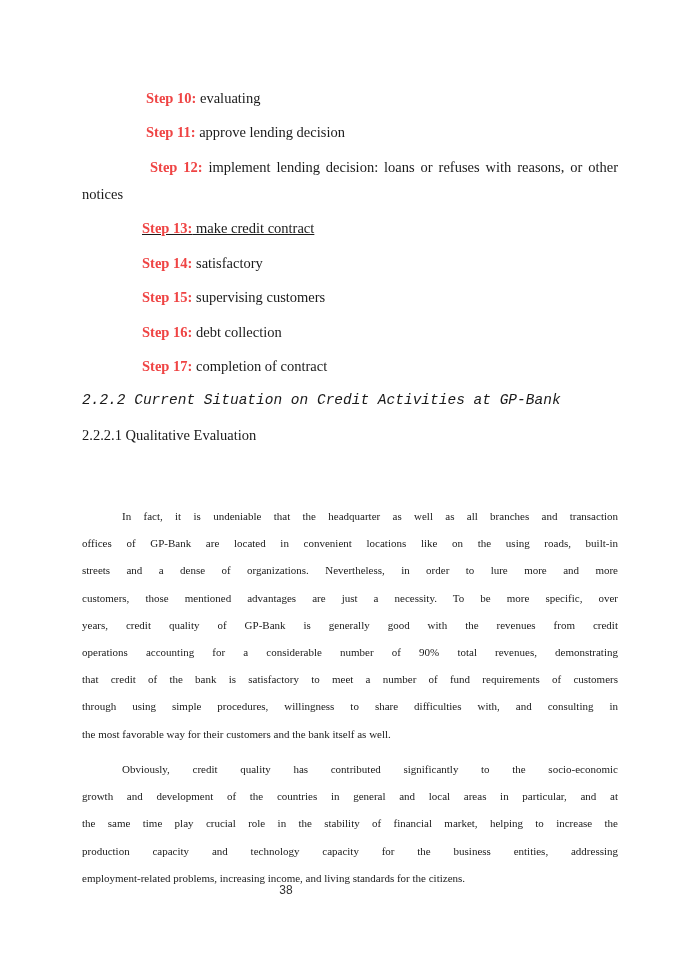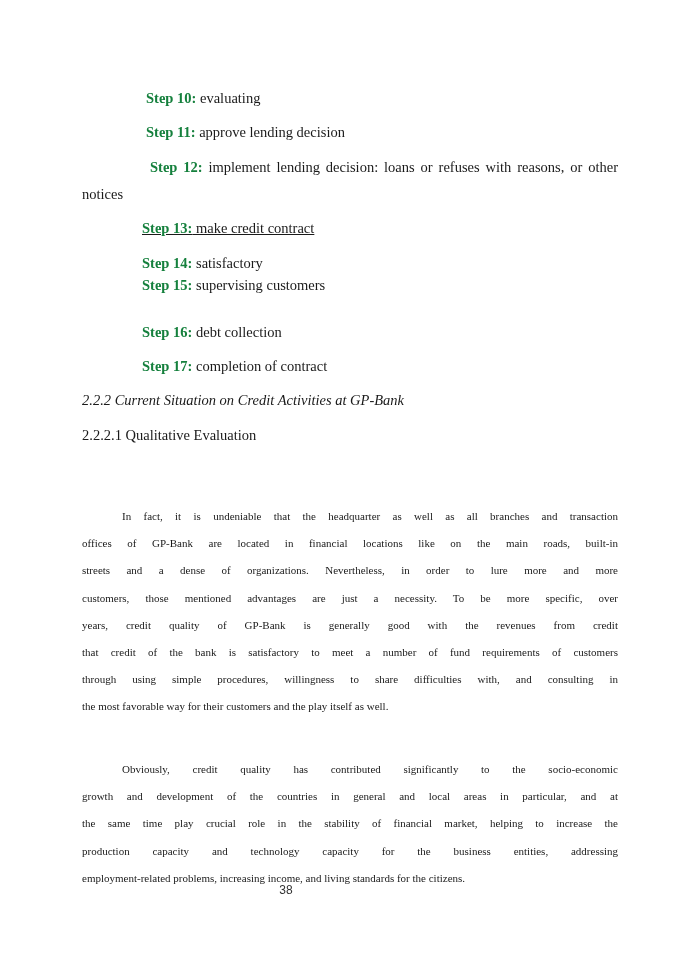--- a/index.html
+++ b/index.html
@@ -21,24 +21,25 @@
       width: 700px; height: 960px;
     }
     .line {
       position: absolute;
       font-size: 14.5px;
       line-height: 18px;
       white-space: nowrap;
     }
     .step b {
       font-weight: bold;
-      color: #15803d;
+      color: #ef4444;
     }
     .heading-italic {
       font-style: italic;
+      font-family: Liberation Mono, monospace;
     }
     .para {
       position: absolute;
       left: 82px;
       width: 536px;
       font-size: 11px;
       line-height: 27.2px;
       text-align: justify;
       text-indent: 40px;
       margin-top: 48px;
@@ -87,45 +88,46 @@
   <div class="line" style="left:82px; top:185px;">notices</div>
 
   <div class="line step" style="left:142px; top:219px;text-decoration:underline;">
     <b>Step 13:</b><span> make  credit contract</span>
   </div>
 
   <div class="line step" style="left:142px; top:254px;">
     <b>Step 14:</b><span> satisfactory</span>
   </div>
 
-  <div class="line step" style="left:142px; top:276px;">
+  <div class="line step" style="left:142px; top:288px;">
     <b>Step 15:</b><span> supervising  customers</span>
   </div>
 
   <div class="line step" style="left:142px; top:323px;">
     <b>Step 16:</b><span> debt collection</span>
   </div>
 
   <div class="line step" style="left:142px; top:357px;">
     <b>Step 17:</b><span> completion of contract</span>
   </div>
 
   <div class="line heading-italic" style="left:82px; top:391px;">2.2.2 Current Situation on Credit Activities at GP-Bank</div>
 
   <div class="line" style="left:82px; top:426px;">2.2.2.1 Qualitative  Evaluation</div>
 
   <div class="para" style="top:455px;">
     <span class="pline first">In fact, it is undeniable that the headquarter  as well as all branches and transaction</span>
-    <span class="pline">offices of GP-Bank are located in financial locations like on the main roads, built-in</span>
+    <span class="pline">offices of GP-Bank are located in convenient locations like on the using roads, built-in</span>
     <span class="pline">streets and a dense of organizations. Nevertheless, in order to lure more and more</span>
     <span class="pline">customers, those mentioned advantages  are just a necessity. To be more specific, over</span>
     <span class="pline">years, credit quality of GP-Bank is generally good with the revenues from credit</span>
+    <span class="pline">operations accounting for a considerable number  of 90% total revenues, demonstrating</span>
     <span class="pline">that credit of the bank  is satisfactory to meet a number of fund requirements of customers</span>
     <span class="pline">through using simple procedures, willingness to share difficulties with, and consulting in</span>
-    <span class="pline last">the most favorable way  for their customers and the play  itself as well.</span>
+    <span class="pline last">the most favorable way  for their customers and the bank  itself as well.</span>
   </div>
 
   <div class="para" style="top:708px;">
     <span class="pline first">Obviously, credit quality has contributed significantly to the socio-economic</span>
     <span class="pline">growth and development of the countries in general and local areas in particular, and at</span>
     <span class="pline">the same time play crucial role in the stability of financial market, helping to increase the</span>
     <span class="pline">production capacity and technology capacity for the business entities, addressing</span>
     <span class="pline last">employment-related problems, increasing income, and living standards  for the citizens.</span>
   </div>
 

